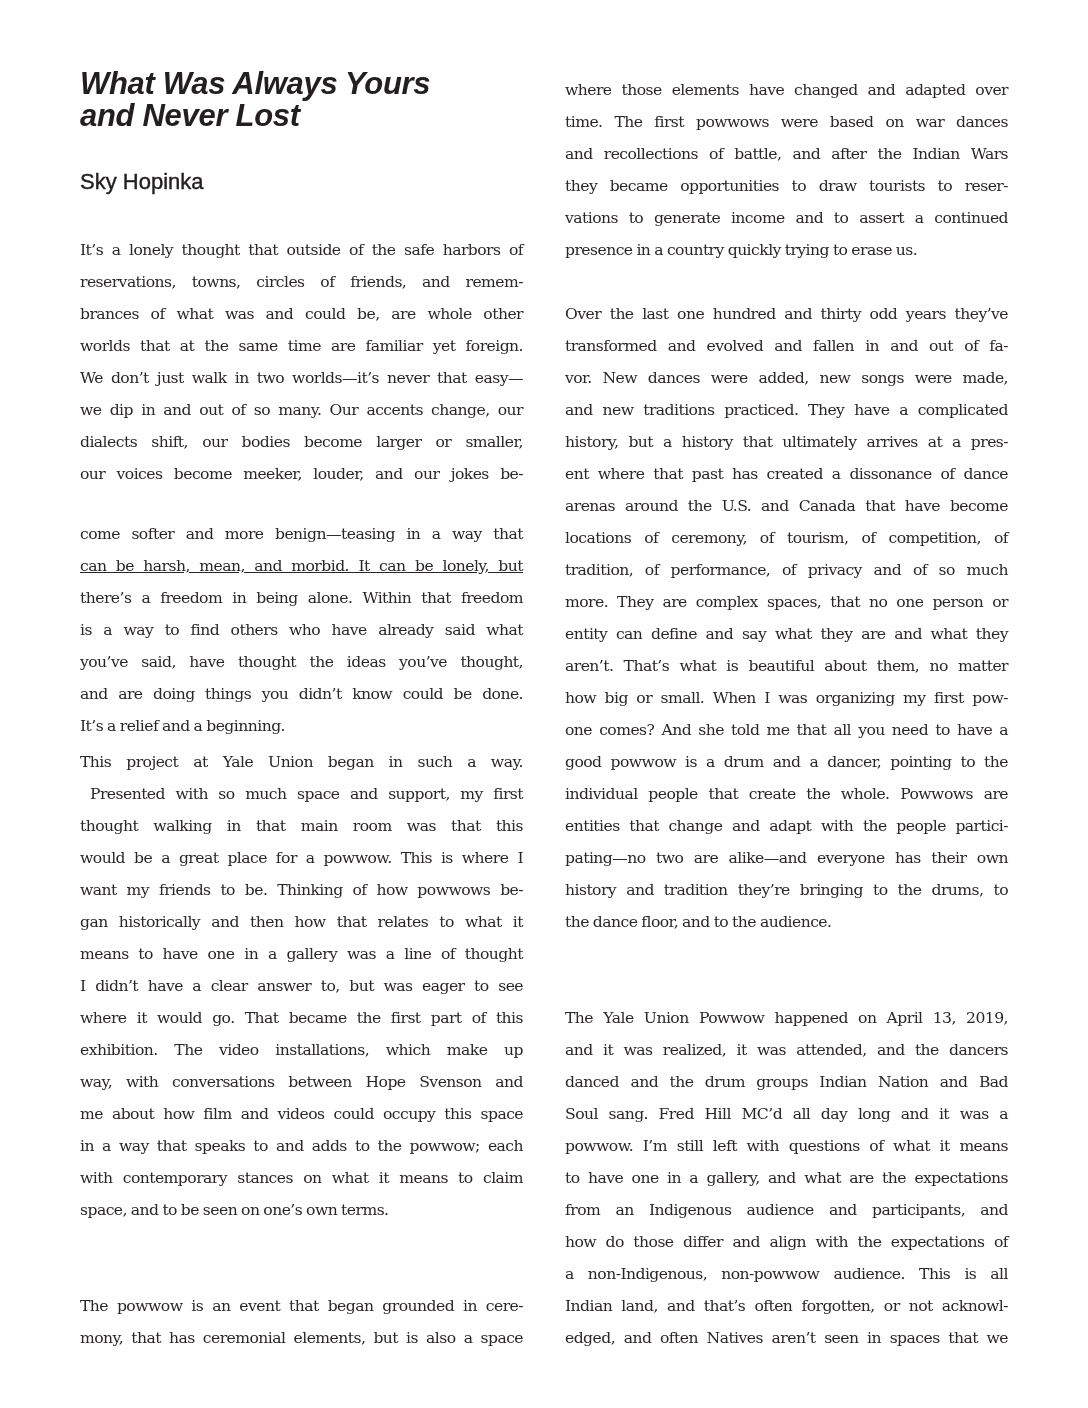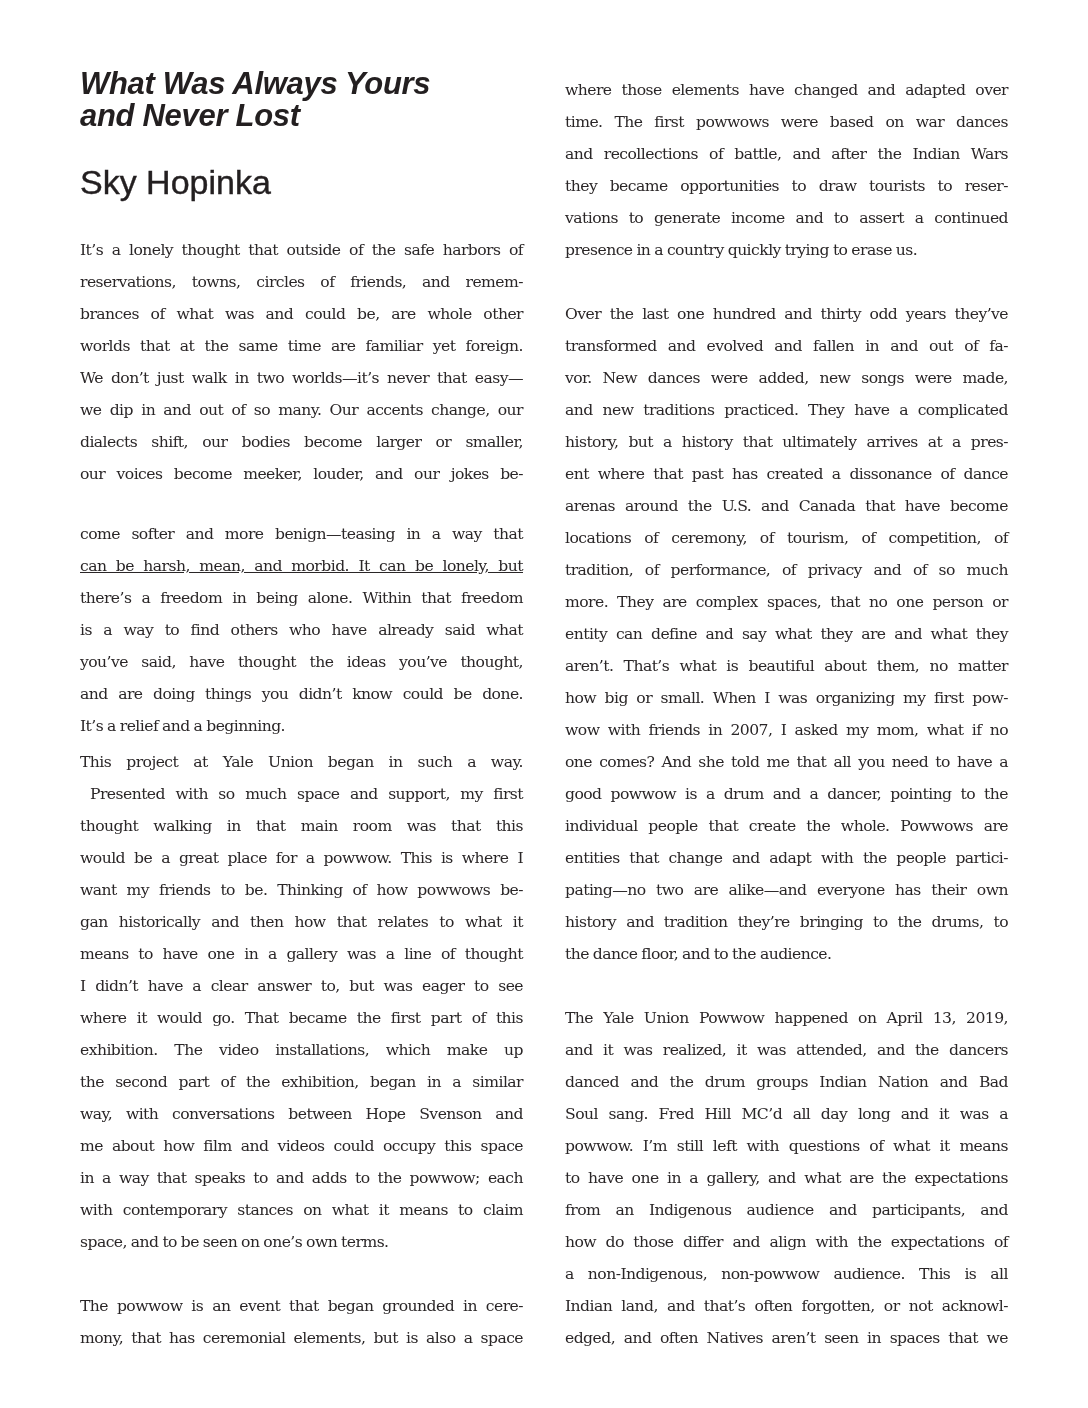--- a/index.html
+++ b/index.html
@@ -37,21 +37,21 @@
     }
     .title .tline { display: block; }
 
     .author {
       position: absolute;
       left: 80px;
       top: 164px;
       margin: 0;
       font-family: "Liberation Sans", sans-serif;
       font-weight: normal;
-      font-size: 34px;
+      font-size: 22px;
       line-height: 36px;
       color: #231f20;
       -webkit-text-stroke: 0.4px #231f20;
     }
 
     .para {
       position: absolute;
       width: 443px;
       margin: 0;
       font-family: "DejaVu Serif", serif;
@@ -114,21 +114,20 @@
       <span class="line" style="display: block; text-align: justify; text-align-last: justify;">This project at Yale Union began in such a way.</span>
       <span class="line" style="display: block; text-align: justify; text-align-last: justify; margin-left: 10px;">Presented with so much space and support, my first</span>
       <span class="line" style="display: block; text-align: justify; text-align-last: justify;">thought walking in that main room was that this</span>
       <span class="line" style="display: block; text-align: justify; text-align-last: justify;">would be a great place for a powwow. This is where I</span>
       <span class="line" style="display: block; text-align: justify; text-align-last: justify;">want my friends to be. Thinking of how powwows be-</span>
       <span class="line" style="display: block; text-align: justify; text-align-last: justify;">gan historically and then how that relates to what it</span>
       <span class="line" style="display: block; text-align: justify; text-align-last: justify;">means to have one in a gallery was a line of thought</span>
       <span class="line" style="display: block; text-align: justify; text-align-last: justify;">I didn’t have a clear answer to, but was eager to see</span>
       <span class="line" style="display: block; text-align: justify; text-align-last: justify;">where it would go. That became the first part of this</span>
       <span class="line" style="display: block; text-align: justify; text-align-last: justify;">exhibition. The video installations, which make up</span>
-      <span class="line" style="display: block; text-align: justify; text-align-last: justify;">the second part of the exhibition, began in a similar</span>
       <span class="line" style="display: block; text-align: justify; text-align-last: justify;">way, with conversations between Hope Svenson and</span>
       <span class="line" style="display: block; text-align: justify; text-align-last: justify;">me about how film and videos could occupy this space</span>
       <span class="line" style="display: block; text-align: justify; text-align-last: justify;">in a way that speaks to and adds to the powwow; each</span>
       <span class="line" style="display: block; text-align: justify; text-align-last: justify;">with contemporary stances on what it means to claim</span>
       <span class="line last" style="display: block; text-align: left; text-align-last: left;">space, and to be seen on one’s own terms.</span>
     </div>
   <div class="para" id="p3">
       <span class="line" style="display: block; text-align: justify; text-align-last: justify;">The powwow is an event that began grounded in cere-</span>
       <span class="line" style="display: block; text-align: justify; text-align-last: justify;">mony, that has ceremonial elements, but is also a space</span>
     </div>
@@ -147,21 +146,20 @@
       <span class="line" style="display: block; text-align: justify; text-align-last: justify;">and new traditions practiced. They have a complicated</span>
       <span class="line" style="display: block; text-align: justify; text-align-last: justify;">history, but a history that ultimately arrives at a pres-</span>
       <span class="line" style="display: block; text-align: justify; text-align-last: justify;">ent where that past has created a dissonance of dance</span>
       <span class="line" style="display: block; text-align: justify; text-align-last: justify;">arenas around the U.S. and Canada that have become</span>
       <span class="line" style="display: block; text-align: justify; text-align-last: justify;">locations of ceremony, of tourism, of competition, of</span>
       <span class="line" style="display: block; text-align: justify; text-align-last: justify;">tradition, of performance, of privacy and of so much</span>
       <span class="line" style="display: block; text-align: justify; text-align-last: justify;">more. They are complex spaces, that no one person or</span>
       <span class="line" style="display: block; text-align: justify; text-align-last: justify;">entity can define and say what they are and what they</span>
       <span class="line" style="display: block; text-align: justify; text-align-last: justify;">aren’t. That’s what is beautiful about them, no matter</span>
       <span class="line" style="display: block; text-align: justify; text-align-last: justify;">how big or small. When I was organizing my first pow-</span>
-      <span class="line" style="display: block; text-align: justify; text-align-last: justify;">wow with friends in 2007, I asked my mom, what if no</span>
       <span class="line" style="display: block; text-align: justify; text-align-last: justify;">one comes? And she told me that all you need to have a</span>
       <span class="line" style="display: block; text-align: justify; text-align-last: justify;">good powwow is a drum and a dancer, pointing to the</span>
       <span class="line" style="display: block; text-align: justify; text-align-last: justify;">individual people that create the whole. Powwows are</span>
       <span class="line" style="display: block; text-align: justify; text-align-last: justify;">entities that change and adapt with the people partici-</span>
       <span class="line" style="display: block; text-align: justify; text-align-last: justify;">pating—no two are alike—and everyone has their own</span>
       <span class="line" style="display: block; text-align: justify; text-align-last: justify;">history and tradition they’re bringing to the drums, to</span>
       <span class="line last" style="display: block; text-align: center; text-align-last: left;">the dance floor, and to the audience.</span>
     </div>
   <div class="para" id="p6">
       <span class="line" style="display: block; text-align: justify; text-align-last: justify;">The Yale Union Powwow happened on April 13, 2019,</span>

